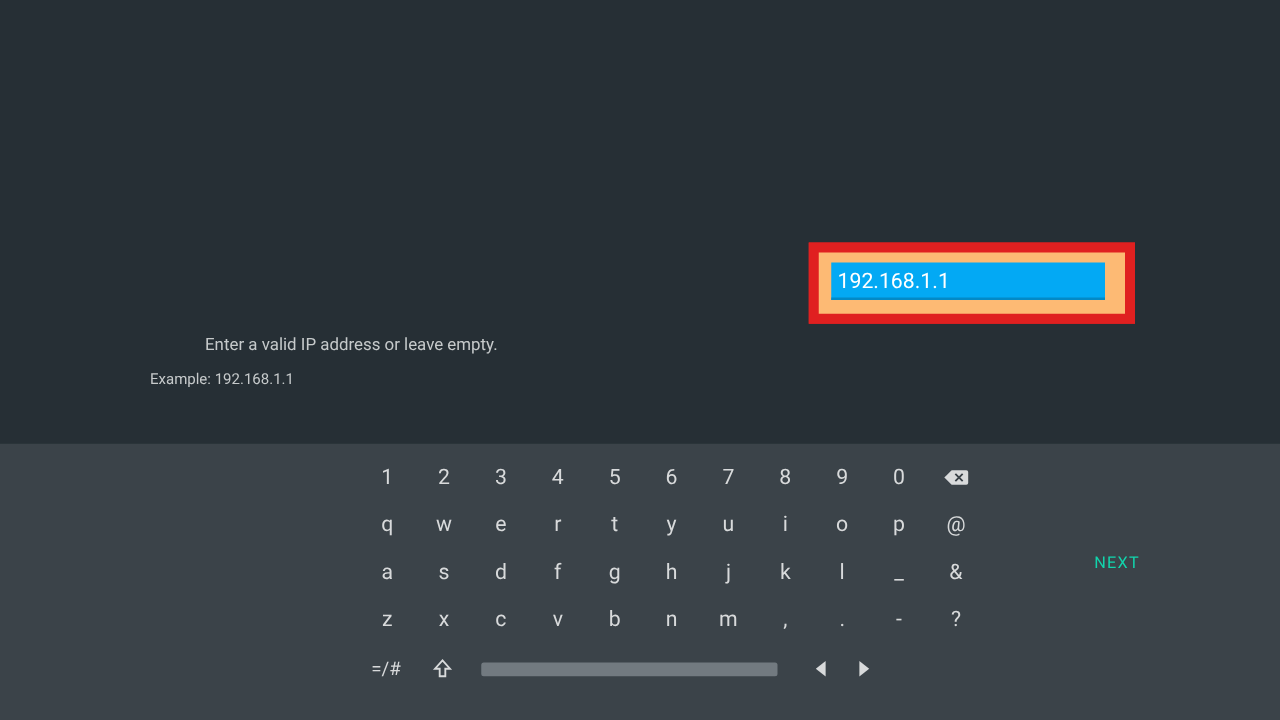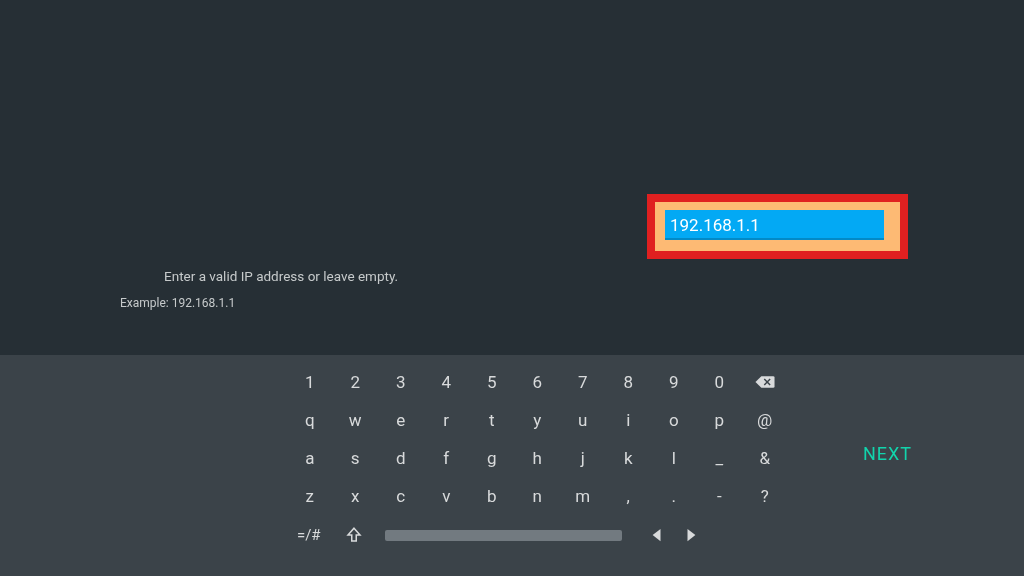--- a/index.html
+++ b/index.html
@@ -66,21 +66,21 @@
       position: absolute;
       left: 0; right: 0; top: 355px; height: 221px;
       background: #3b4349;
     }
 
     .next-btn {
       position: absolute;
       right: 112px;
       top: 88px;
       color: #12d4ac;
-      font-size: 18px;
+      font-size: 13px;
       letter-spacing: 1px;
       font-weight: 400;
     }
 
     .keys {
       position: absolute;
       left: 287px;
       top: 8px;
     }
     .row {

